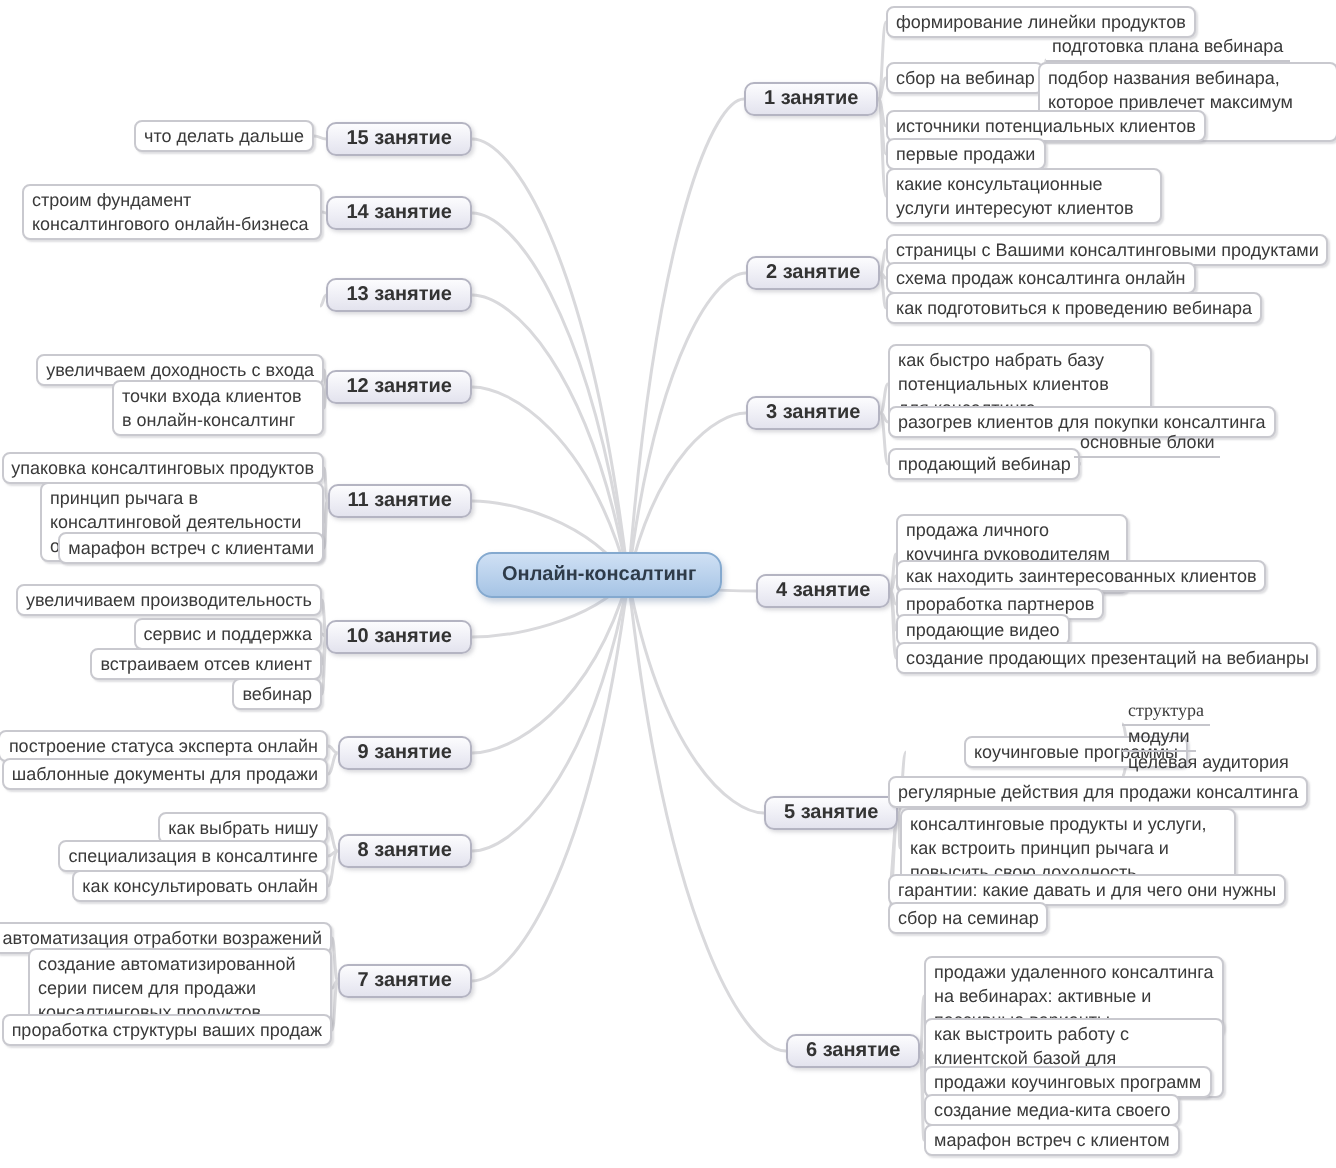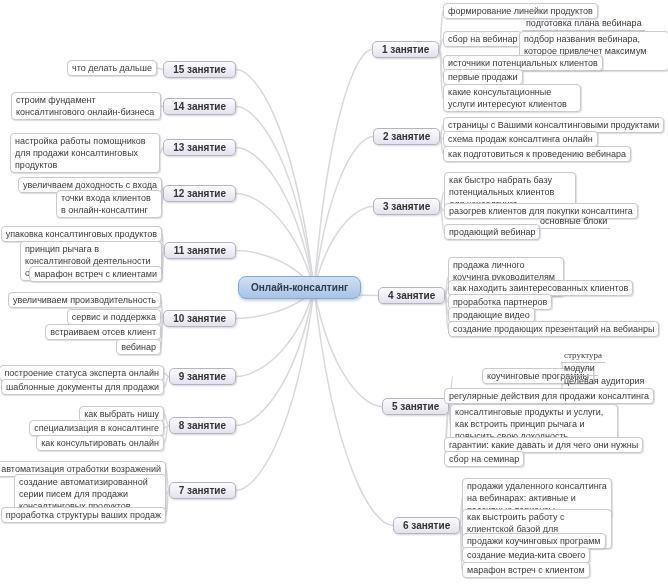--- a/index.html
+++ b/index.html
@@ -117,21 +117,20 @@
   <div class="lesson" id="n-l13" style="right:432px; top:139px;">13 занятие</div>
   <div class="lesson" id="n-l12" style="right:432px; top:185px;">12 занятие</div>
   <div class="lesson" id="n-l11" style="right:432px; top:242px;">11 занятие</div>
   <div class="lesson" id="n-l10" style="right:432px; top:310px;">10 занятие</div>
   <div class="lesson" id="n-l9" style="right:432px; top:368px;">9 занятие</div>
   <div class="lesson" id="n-l8" style="right:432px; top:417px;">8 занятие</div>
   <div class="lesson" id="n-l7" style="right:432px; top:482px;">7 занятие</div>
 
   <div class="leaf" style="right:511px; top:60px;">что делать дальше</div>
   <div class="leaf wrap" style="right:507px; top:92px; width:140px;">строим фундамент консалтингового онлайн-бизнеса</div>
-  <div class="leaf wrap" style="right:508px; top:133px; width:140px;">настройка работы помощников для продажи консалтинговых продуктов</div>
   <div class="leaf" style="right:506px; top:177px;">увеличваем доходность с входа</div>
   <div class="leaf wrap" style="right:506px; top:190px; width:96px;margin-left:32px;">точки входа клиентов в онлайн-консалтинг</div>
   <div class="leaf" style="right:506px; top:226px;">упаковка консалтинговых продуктов</div>
   <div class="leaf wrap" style="right:506px; top:241px; width:132px;">принцип рычага в консалтинговой деятельности онлайн</div>
   <div class="leaf" style="right:506px; top:266px;">марафон встреч с клиентами</div>
   <div class="leaf" style="right:507px; top:292px;">увеличиваем производительность</div>
   <div class="leaf" style="right:507px; top:309px;">сервис и поддержка</div>
   <div class="leaf" style="right:507px; top:324px;">встраиваем отсев клиент</div>
   <div class="leaf" style="right:507px; top:339px;">вебинар</div>
   <div class="leaf" style="right:504px; top:365px;">построение статуса эксперта онлайн</div>

